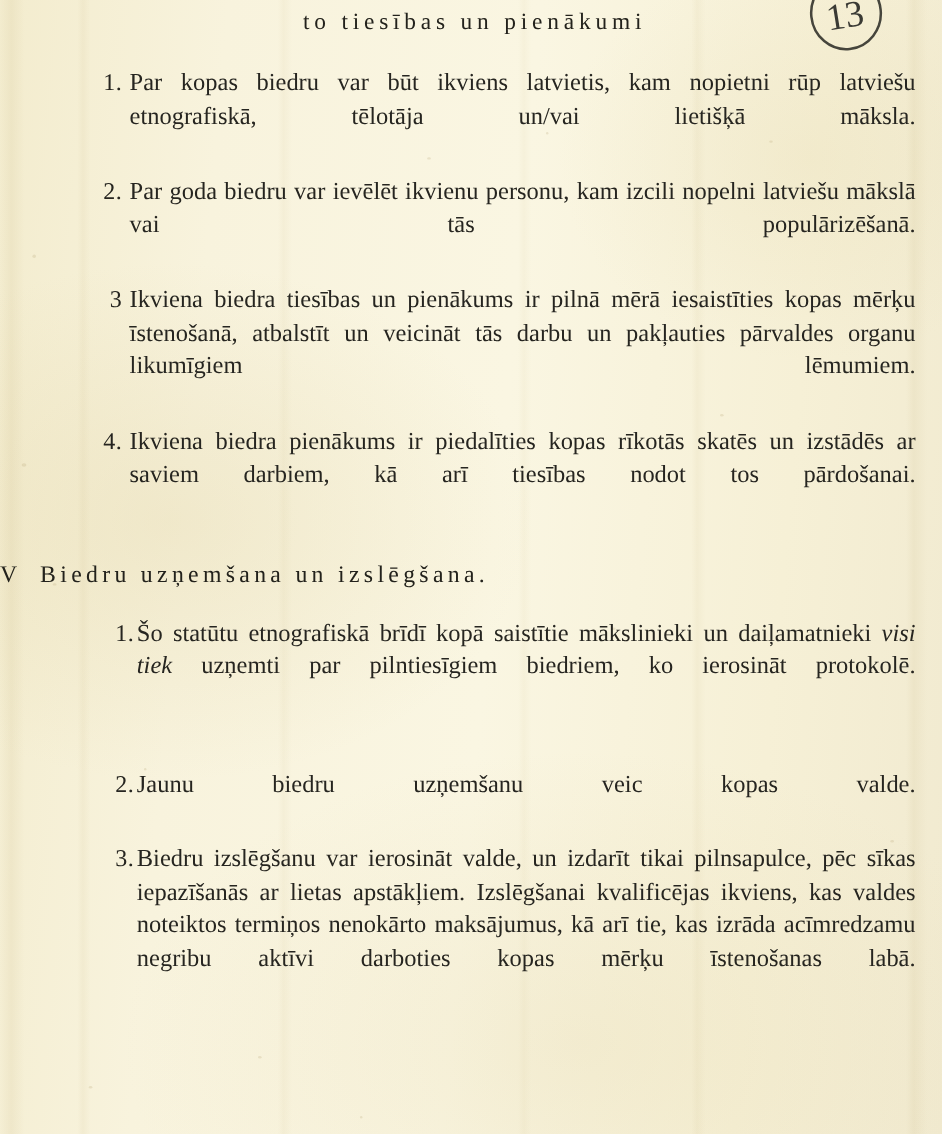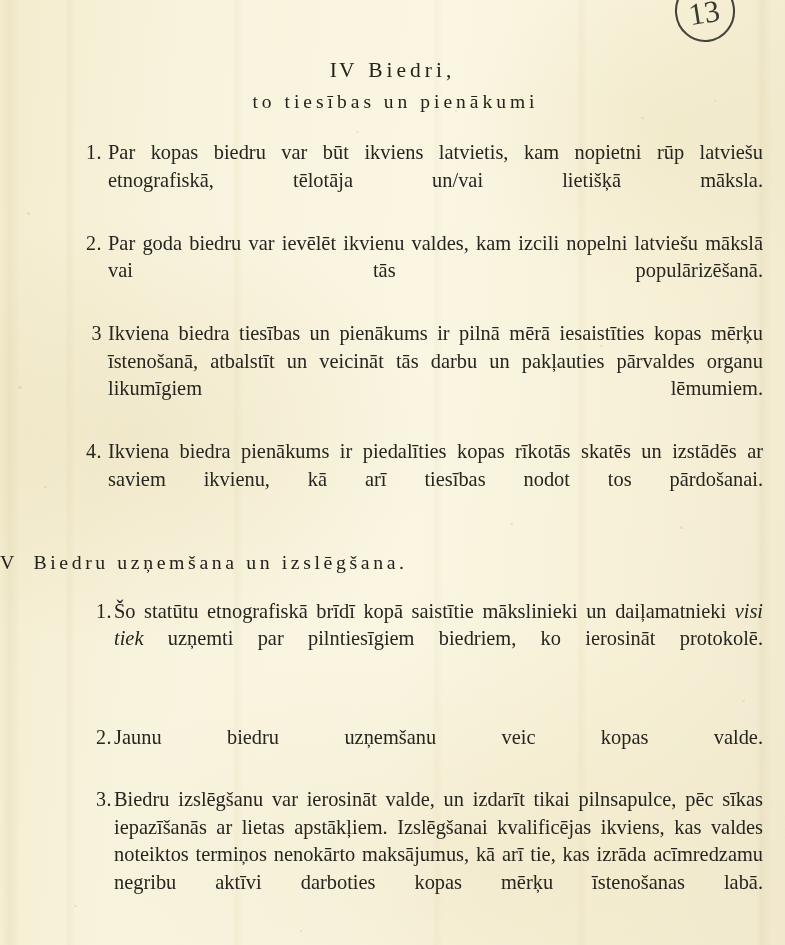--- a/index.html
+++ b/index.html
@@ -177,42 +177,38 @@
 
   <div id="folio">
     <svg width="66" height="66" viewBox="0 0 66 66" aria-hidden="true">
       <ellipse cx="33" cy="33" rx="29" ry="30" fill="none" stroke="#46453c" stroke-width="2.1" stroke-linecap="round" transform="rotate(-6 33 33)"></ellipse>
       <text x="33" y="45" text-anchor="middle" font-family="Liberation Serif, serif" font-size="31" fill="#3a3a34" transform="rotate(-9 33 40)">13</text>
     </svg>
   </div>
 
   <div id="content">
 
-    <div class="hd-block hd1">
-      <span class="roman">IV</span>
-      &nbsp;<span class="spaced">Biedri,</span>
-    </div>
     <div class="hd-block hd2">to tiesības un pienākumi</div>
 
     <ol class="items" id="list-iv">
       <li class="item">
         <span class="num">1.</span>
         <span class="txt">Par kopas biedru var būt ikviens latvietis, kam nopietni rūp latviešu etnografiskā, tēlotāja un/vai lietišķā māksla.</span>
       </li>
       <li class="item">
         <span class="num">2.</span>
-        <span class="txt">Par goda biedru var ievēlēt ikvienu valdes, kam izcili nopelni latviešu mākslā vai tās populārizēšanā.</span>
+        <span class="txt">Par goda biedru var ievēlēt ikvienu personu, kam izcili nopelni latviešu mākslā vai tās populārizēšanā.</span>
       </li>
       <li class="item">
         <span class="num">3</span>
         <span class="txt">Ikviena biedra tiesības un pienākums ir pilnā mērā iesaistīties kopas mērķu īstenošanā, atbalstīt un veicināt tās darbu un pakļauties pārvaldes organu likumīgiem lēmumiem.</span>
       </li>
       <li class="item">
         <span class="num">4.</span>
-        <span class="txt">Ikviena biedra pienākums ir piedalīties kopas rīkotās skatēs un izstādēs ar saviem ikvienu, kā arī tiesības nodot tos pārdošanai.</span>
+        <span class="txt">Ikviena biedra pienākums ir piedalīties kopas rīkotās skatēs un izstādēs ar saviem darbiem, kā arī tiesības nodot tos pārdošanai.</span>
       </li>
     </ol>
 
     <div class="hd3">
       <span class="roman">V</span>
       &nbsp;<span>Biedru uzņemšana un izslēgšana.</span>
     </div>
 
     <ol class="items" id="list-v">
       <li class="item">

